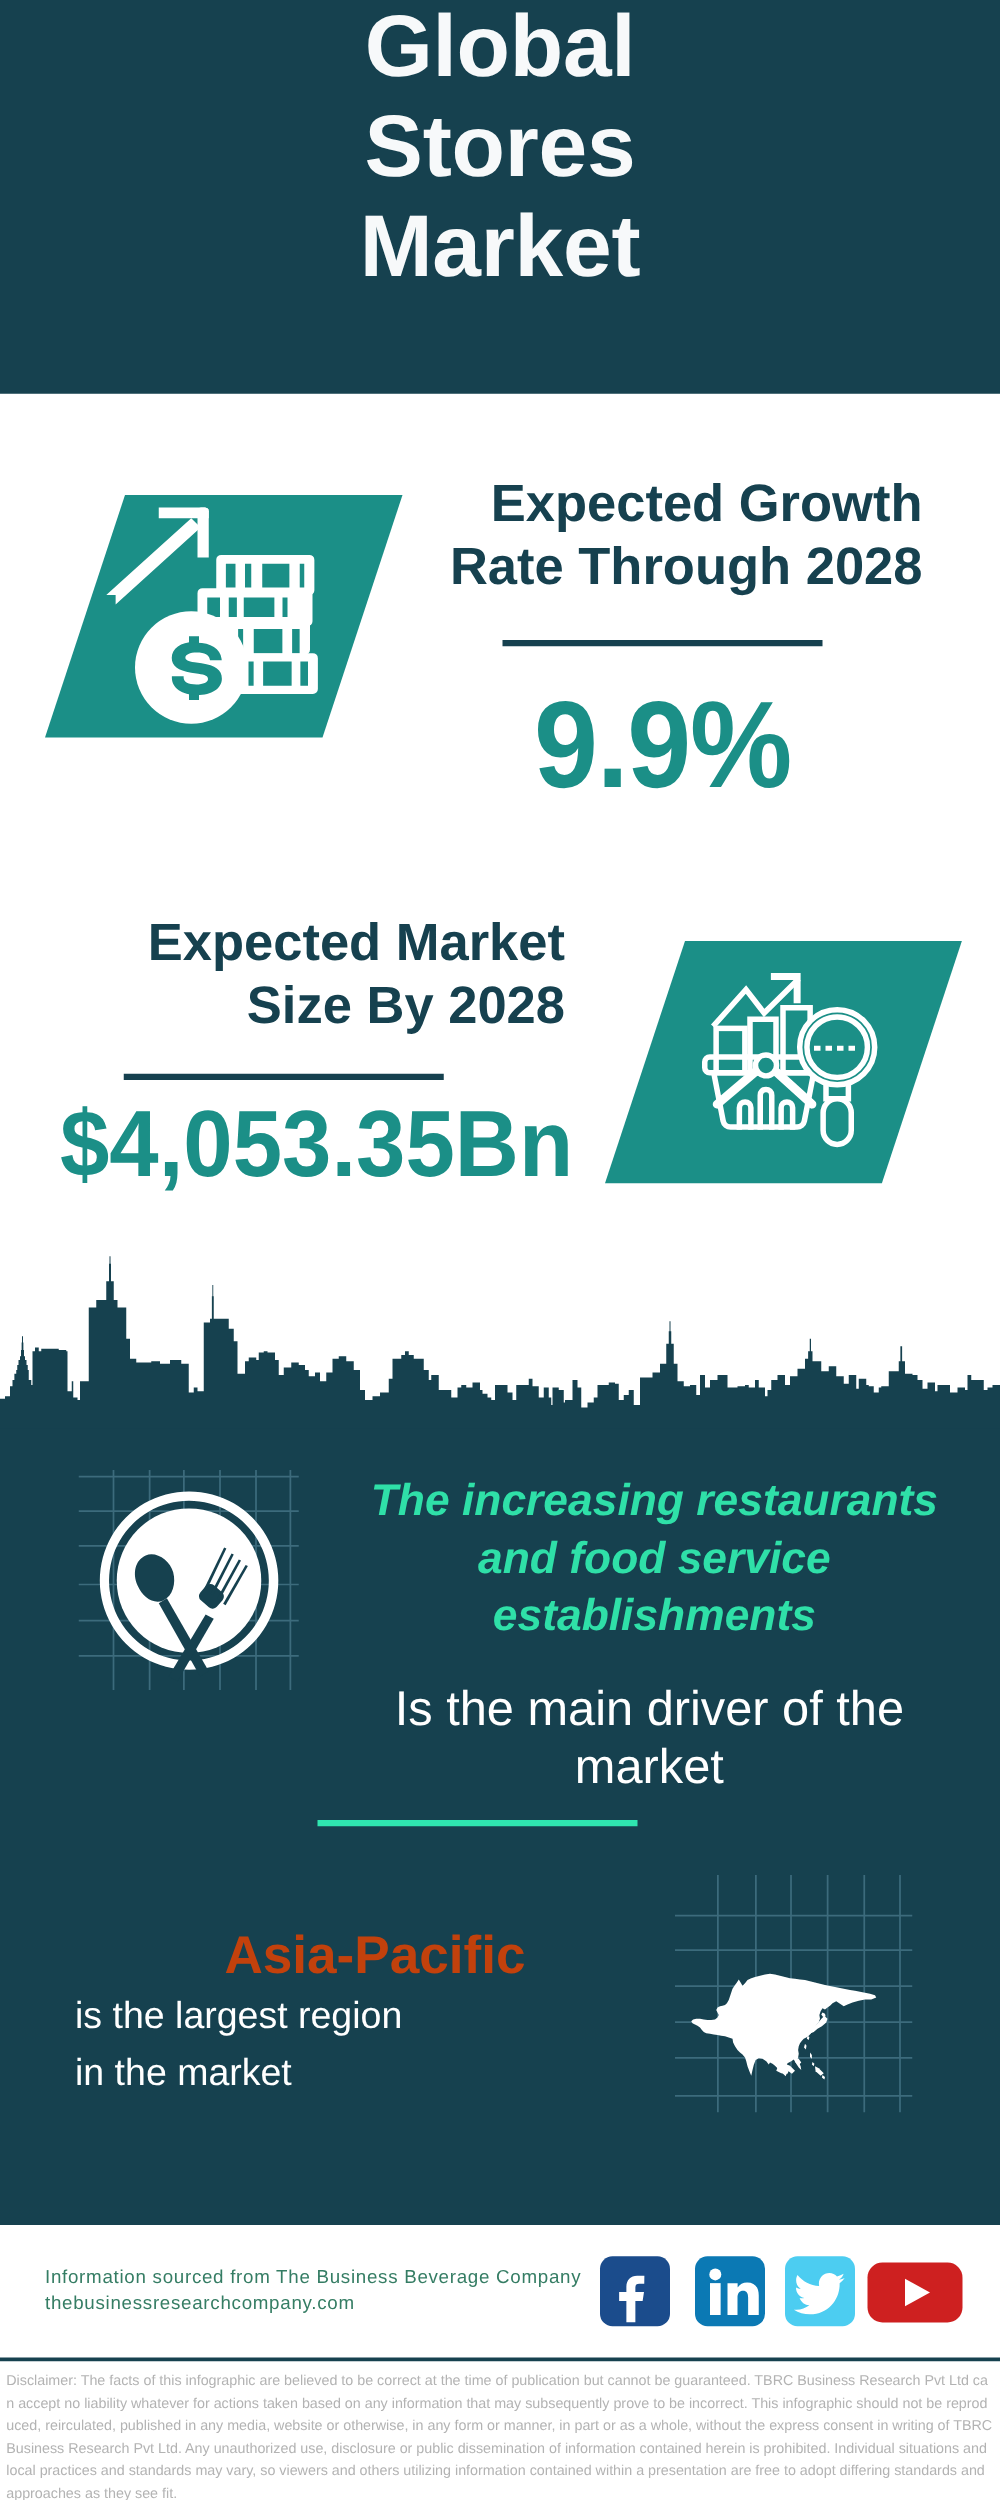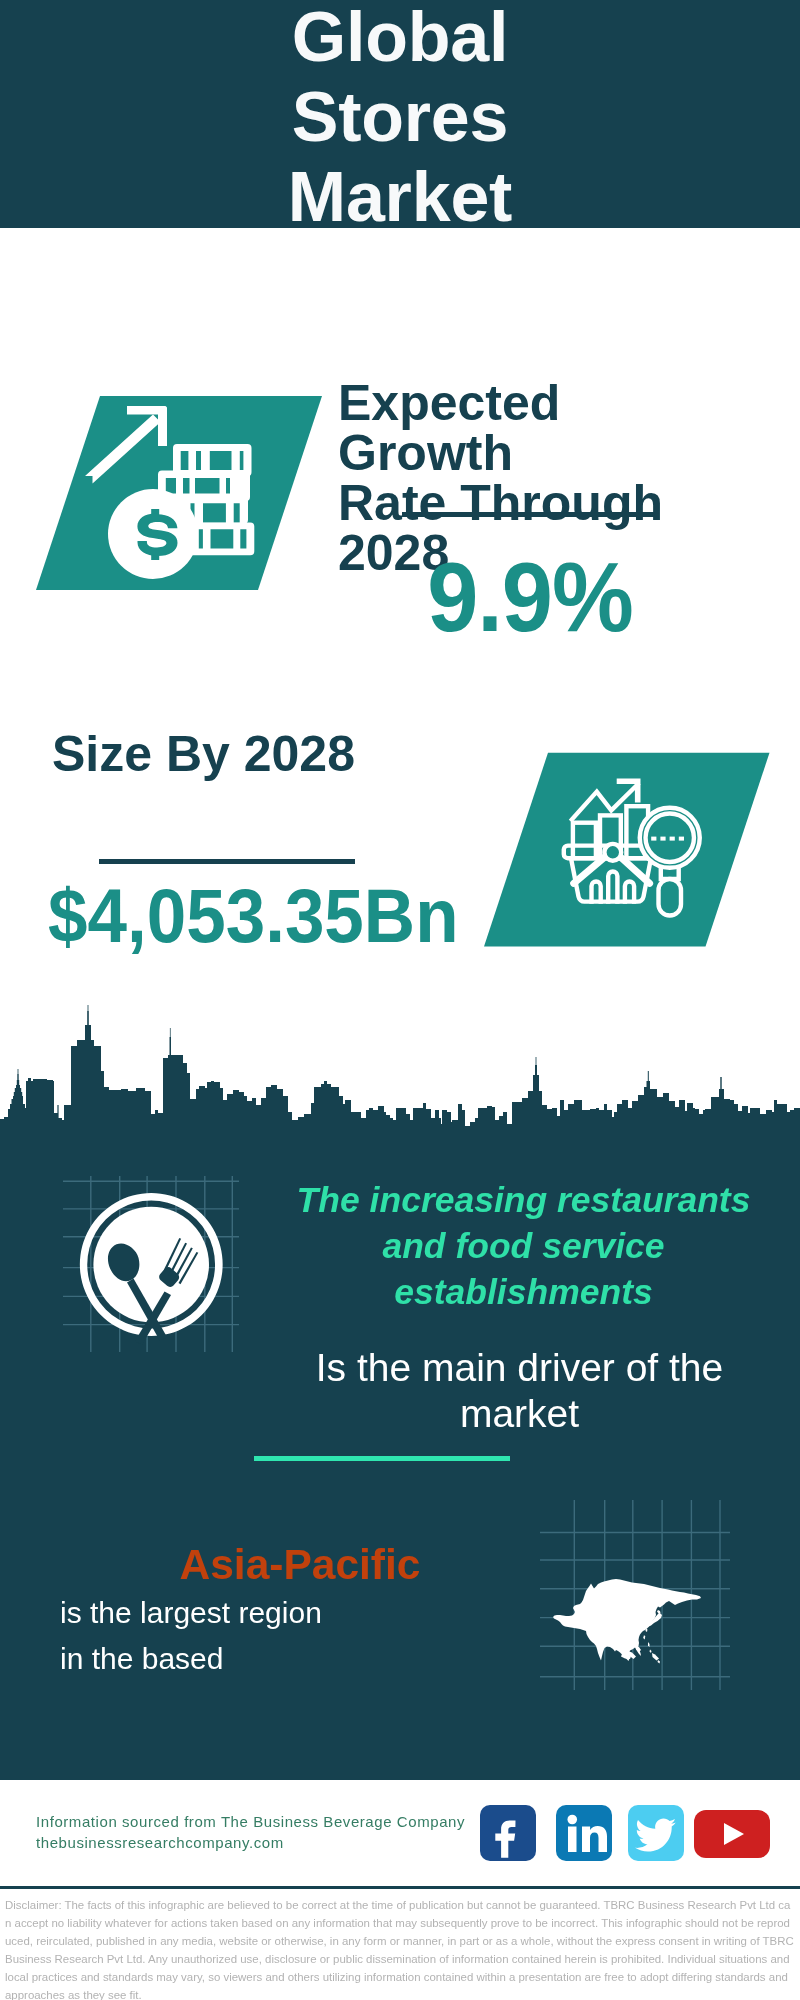--- a/index.html
+++ b/index.html
@@ -8,38 +8,38 @@
     font-family: "Liberation Sans", sans-serif;
     background: #ffffff;
     position: relative;
     overflow: hidden;
     -webkit-font-smoothing: antialiased;
   }
   .page { position: relative; width: 800px; height: 2000px; background:#fff; }
 
   
   .header {
-    position: absolute; left: 0; top: 0; width: 800px; height: 228px;
+    position: absolute; left: 0; top: 0; width: 800px; height: 315px;
     background: #16414f;
   }
   .header-title {
     position: absolute; left: 0; top: -3px; width: 800px;
     text-align: center;
     color: #f7f9fa;
     font-weight: bold;
     font-size: 70px;
     line-height: 80px;
     letter-spacing: -0.2px;
   }
 
   
   .plabel {
     position: absolute;
-    color: #16414f; font-weight: bold; font-size: 50px; line-height: 50px;
-    text-align: left;
+    color: #16414f; font-weight: bold; font-size: 42px; line-height: 50px;
+    text-align: right;
   }
   .prule { position: absolute; background: #16414f; height: 5px; }
   .pvalue {
     position: absolute;
     color: #1b8f87; font-weight: bold; font-size: 92px; line-height: 96px;
     text-align: center; letter-spacing: -1px;
     transform: scaleY(1.07); transform-origin: center top;
   }
   .pvalue2 {
     position: absolute;
@@ -131,20 +131,21 @@
     <div class="plabel" style="left:338px;top:378px;width:400px;">
       <div>Expected Growth</div>
       <div>Rate Through 2028</div>
     </div>
     <div class="prule" style="left:402px;top:512px;width:256px;"></div>
     <div class="pvalue" style="left:330px;top:545px;width:400px;">9.9%</div>
   </div>
 
   <div>
     <div class="plabel" style="left:52px;top:729px;width:400px;">
+      <div>Expected Market</div>
       <div>Size By 2028</div>
     </div>
     <div class="prule" style="left:99px;top:859px;width:256px;"></div>
     <div class="pvalue2" style="left:48px;top:878px;width:400px;">$4,053.35Bn</div>
 
     <svg class="micon" width="300" height="210" viewBox="0 0 300 210" style="position:absolute;left:474px;top:742px;">
       <polygon points="74,10.7 295.5,10.7 231.5,204.6 10,204.6" fill="#1b8f87"></polygon>
       <g transform="translate(81,28)" fill="none" stroke="#ffffff" stroke-width="4.4" stroke-linecap="square" stroke-linejoin="miter">
 
         <polyline points="16.9,49.5 41.8,21.6 56.3,40.4 82.5,14.5"></polyline>
@@ -226,21 +227,21 @@
 
     <div class="driver-head" style="left:288px;top:1177px;width:471px;">The increasing restaurants and food service establishments</div>
     <div class="driver-sub" style="left:290px;top:1313px;width:459px;margin-top:32px;">Is the main driver of the market</div>
     <div class="green-rule" style="left:254px;top:1456px;width:256px;"></div>
   </div>
 
   <div>
     <div class="region-head" style="left:60px;top:1542px;width:480px;">Asia-Pacific</div>
     <div class="region-sub" style="left:60px;top:1590px;width:480px;">
       <div>is the largest region</div>
-      <div>in the based</div>
+      <div>in the market</div>
     </div>
 
     <svg class="ricon" width="190" height="190" viewBox="0 0 190 190" style="position:absolute;left:540px;top:1500px;">
       <g stroke="#3c6b7c" stroke-width="1.4">
         <line x1="34.3" y1="0" x2="34.3" y2="190"></line>
         <line x1="64.7" y1="0" x2="64.7" y2="190"></line>
         <line x1="92.8" y1="0" x2="92.8" y2="190"></line>
         <line x1="122.1" y1="0" x2="122.1" y2="190"></line>
         <line x1="151.4" y1="0" x2="151.4" y2="190"></line>
         <line x1="180" y1="0" x2="180" y2="190"></line>

